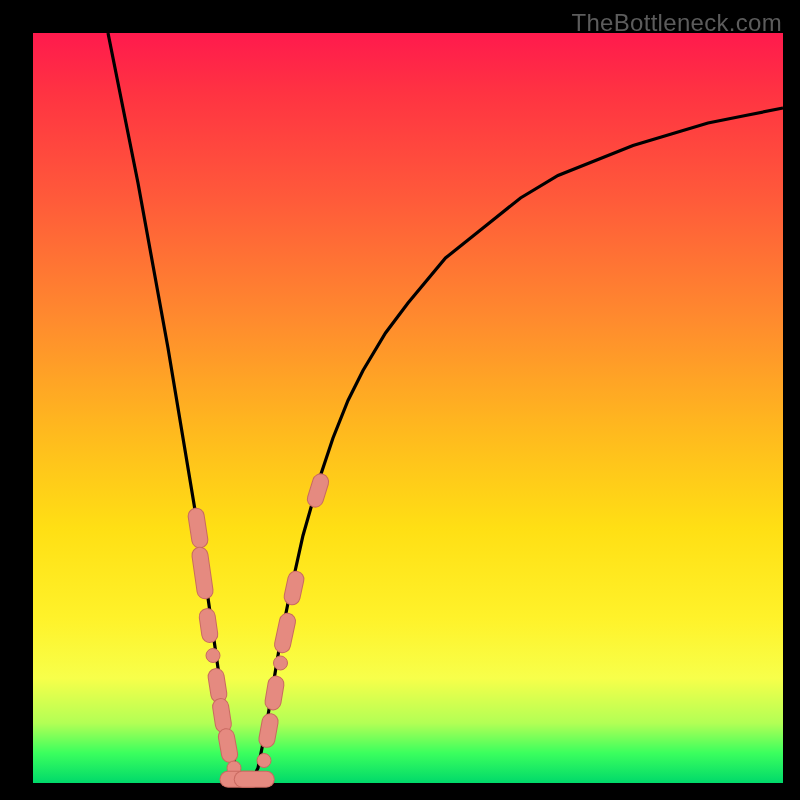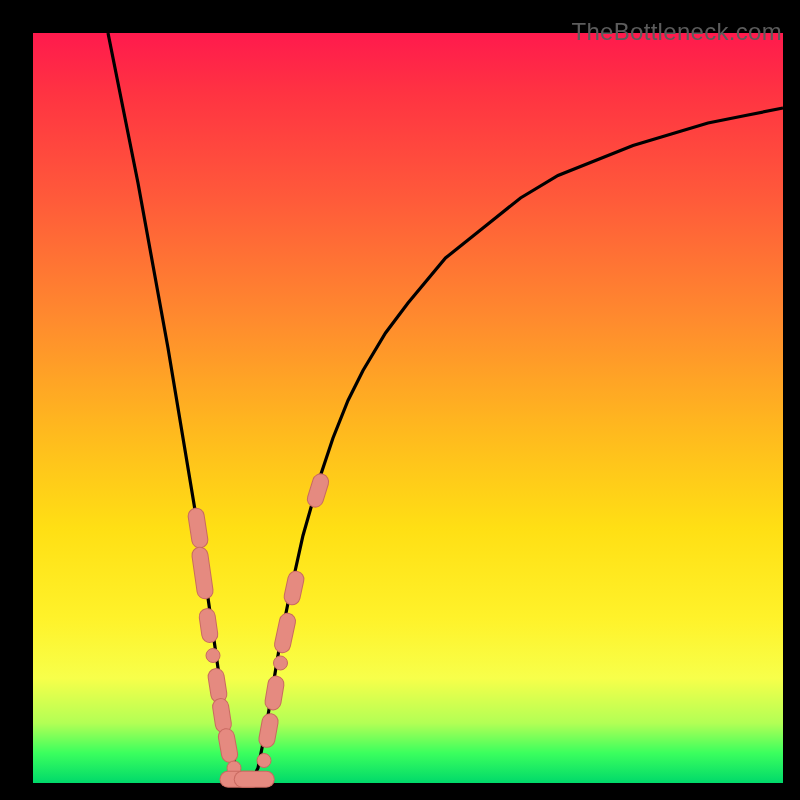--- a/index.html
+++ b/index.html
@@ -34,21 +34,21 @@
       #ffdf14 66%,
       #fff22a 78%,
       #f7ff4a 86%,
       #b3ff55 92%,
       #3bff5e 96%,
       #00d96a 100%
     );
   }
   .watermark {
     position: absolute;
-    top: 18px;
+    top: 9px;
     right: 18px;
     color: #5c5c5c;
     font-size: 24px;
     font-weight: 500;
     letter-spacing: 0.3px;
     user-select: none;
   }
   svg.curve {
     position: absolute;
     left: 0;

